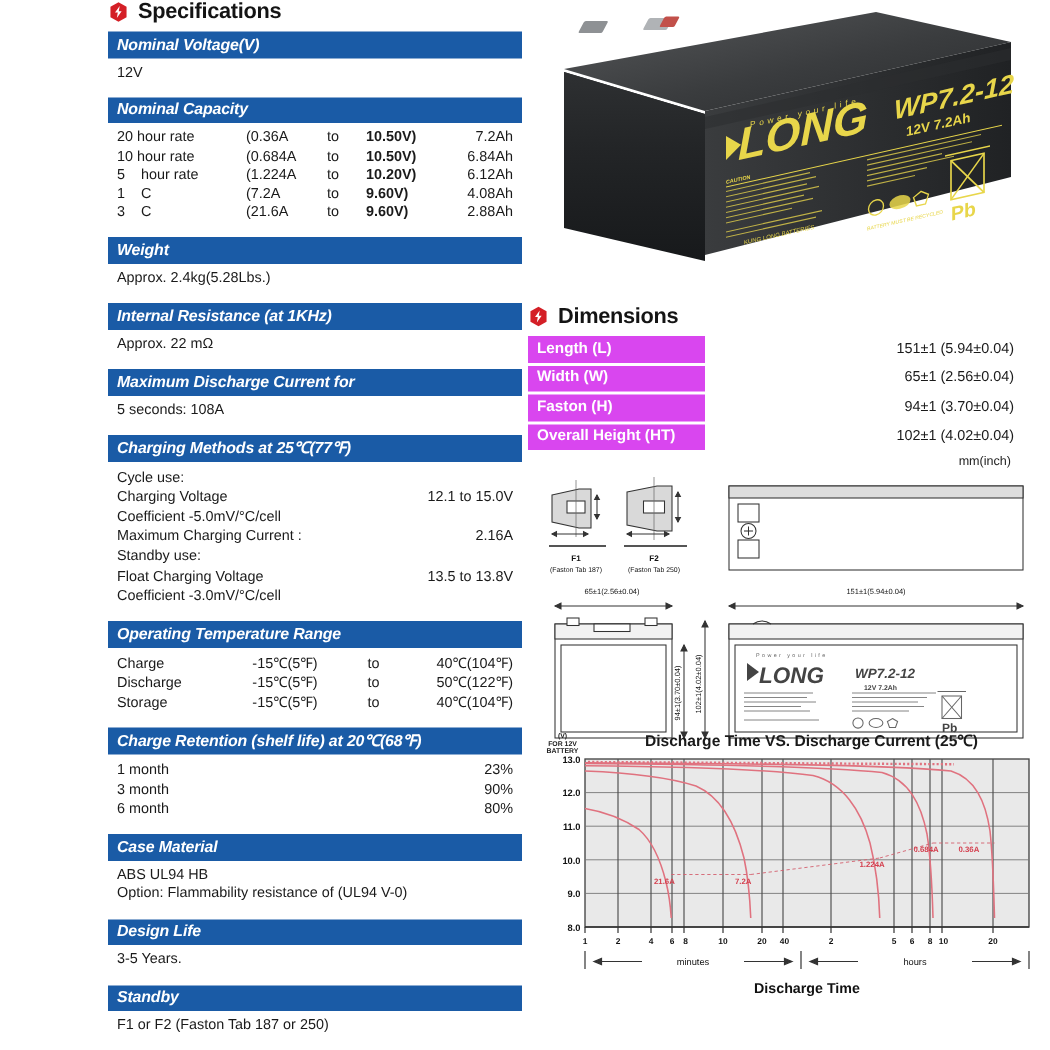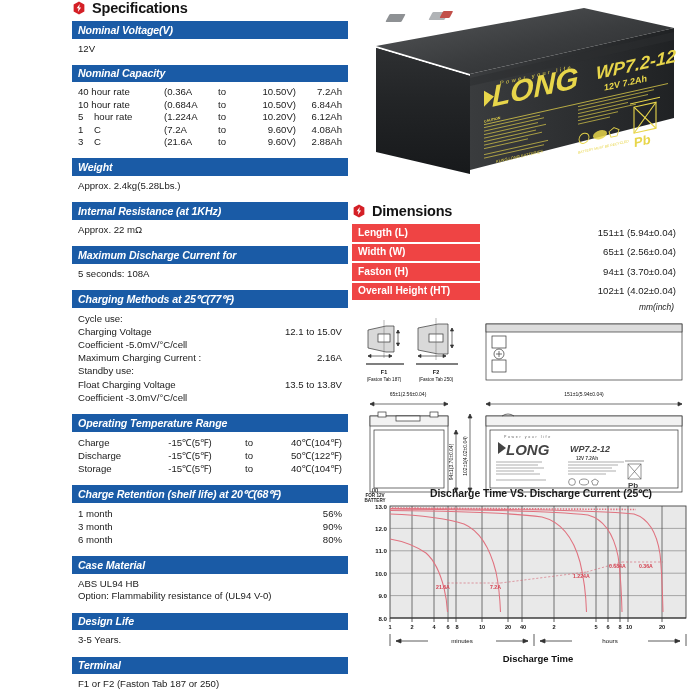--- a/index.html
+++ b/index.html
@@ -35,45 +35,45 @@
     font-style: italic;
   }
   .body-block { padding: 4px 6px 4px 6px; font-size: 9.6px; line-height: 12.4px; }
   .gap-sm { height: 6px; }
 
   .row { display: flex; font-size: 9.6px; line-height: 12.4px; }
   .c-label2 { width: 16px; }
   .c-label3 { width: 70px; }
   .c-open  { width: 54px; }
   .c-to    { width: 26px; }
-  .c-volt  { width: 52px; text-align: right; }
+  .c-volt  { width: 52px; text-align: left; font-weight: bold; }
   .c-ah    { flex: 1; text-align: right; }
 
   .kv { display: flex; font-size: 9.6px; line-height: 13.2px; }
   .kv .k { flex: 1; }
   .kv .v { text-align: right; }
 
   .trow { display: flex; font-size: 9.6px; line-height: 13.2px; }
   .trow .t-lab { width: 70px; }
   .trow .t-lo { width: 84px; text-align: center; }
   .trow .t-to { width: 34px; text-align: center; }
   .trow .t-hi { flex: 1; text-align: right; }
 
   .crow { display: flex; font-size: 9.6px; line-height: 13.2px; gap: 40px; }
   .crow .m { flex: 1; }
   .crow .p { text-align: right; }
 
   
   .dim-row { display: flex; align-items: stretch; margin-bottom: 2px; }
   .dim-key {
-    background: #ef4444; color: #fff; font-weight: bold;
-    font-size: 10.2px; width: 128px; padding: 2.5px 6px 3px 6px; line-height: 12px;
+    background: #d946ef; color: #fff; font-weight: bold;
+    font-size: 10.2px; width: 118px; padding: 2.5px 6px 3px 6px; line-height: 12px;
   }
   .dim-val { flex: 1; font-size: 9.6px; padding: 2.5px 24px 3px 0; text-align: right; line-height: 12px; }
-  .unit-note { text-align: right; font-size: 8.4px; padding-right: 26px; margin-top: 2px; color: #222; font-style: italic; }
+  .unit-note { text-align: right; font-size: 8.4px; padding-right: 26px; margin-top: 2px; color: #222; }
 
   
   .photo { position: absolute; left: 352px; top: 2px; width: 348px; height: 190px; }
 
   
   .drawings { position: absolute; left: 356px; top: 312px; width: 344px; height: 192px; }
 
   
   .chart-wrap { position: absolute; left: 356px; top: 486px; width: 344px; height: 192px; }
   .chart-title { font-size: 10.4px; font-weight: bold; text-align: center; padding-left: 26px; }
@@ -94,21 +94,21 @@
       <span>Specifications</span>
     </div>
 
     <div class="hdr">Nominal Voltage(V)</div>
     <div class="body-block">12V</div>
     <div class="gap-sm"></div>
 
     <div class="hdr">Nominal Capacity</div>
     <div class="body-block">
       <div class="row">
-        <span class="c-label3">40 hour rate</span>
+        <span class="c-label3">20 hour rate</span>
         <span class="c-label2"></span>
         <span class="c-open">(0.36A</span>
         <span class="c-to">to</span>
         <span class="c-volt">10.50V)</span>
         <span class="c-ah">7.2Ah</span>
       </div>
       <div class="row">
         <span class="c-label3">10 hour rate</span>
         <span class="c-label2"></span>
         <span class="c-open">(0.684A</span>
@@ -208,21 +208,21 @@
         <span class="t-to">to</span>
         <span class="t-hi">40℃(104℉)</span>
       </div>
     </div>
     <div class="gap-sm"></div>
 
     <div class="hdr">Charge Retention (shelf life) at 20℃(68℉)</div>
     <div class="body-block">
       <div class="crow">
         <span class="m">1 month</span>
-        <span class="p">56%</span>
+        <span class="p">23%</span>
       </div>
       <div class="crow">
         <span class="m">3 month</span>
         <span class="p">90%</span>
       </div>
       <div class="crow">
         <span class="m">6 month</span>
         <span class="p">80%</span>
       </div>
     </div>
@@ -232,21 +232,21 @@
     <div class="body-block">
       <div>ABS UL94 HB</div>
       <div>Option: Flammability resistance of (UL94 V-0)</div>
     </div>
     <div class="gap-sm"></div>
 
     <div class="hdr">Design Life</div>
     <div class="body-block">3-5 Years.</div>
     <div class="gap-sm"></div>
 
-    <div class="hdr">Terminal</div>
+    <div class="hdr">Standby</div>
     <div class="body-block">F1 or F2 (Faston Tab 187 or 250)</div>
   </div>
 
   <div class="photo">
     <svg viewBox="0 0 348 190" width="348" height="190">
       <defs>
         <linearGradient id="topg" x1="0" y1="0" x2="1" y2="1">
           <stop offset="0%" stop-color="#56585a"></stop>
             <stop offset="55%" stop-color="#3a3c3e"></stop>
             <stop offset="100%" stop-color="#2a2c2e"></stop>

